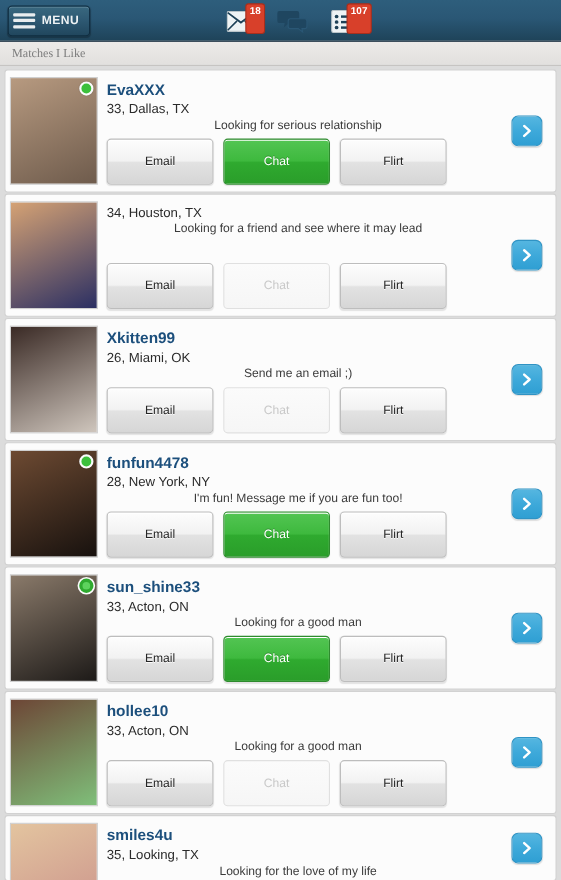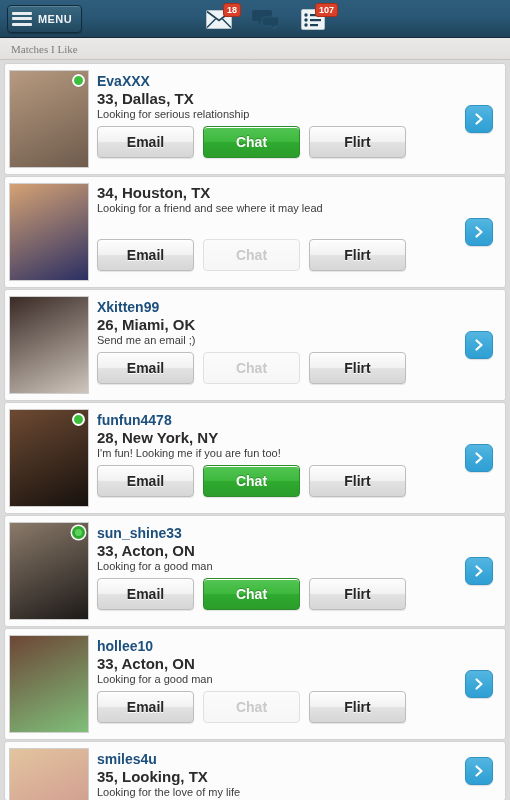--- a/index.html
+++ b/index.html
@@ -75,21 +75,21 @@
     justify-content: center;
     cursor: pointer;
   }
   .hicon svg { display: block; }
 
   .badge {
     position: absolute;
     top: -3px;
     right: -7px;
     min-width: 17px;
-    height: 14px;
+    height: 28px;
     padding: 0 3px;
     background: #d8402a;
     border: 1px solid #a82e1c;
     border-radius: 3px;
     color: #fff;
     font-size: 9px;
     font-weight: bold;
     line-height: 12px;
     text-align: left;
   }
@@ -167,47 +167,48 @@
     right: 60px;
   }
   .uname {
     font-size: 14px;
     font-weight: bold;
     color: #1c4f7c;
     line-height: 16px;
     margin-bottom: 3px;
   }
   .meta {
-    font-size: 15px;
-    font-weight: bold;
+    font-size: 12px;
+    font-weight: normal;
     color: #2b2b2b;
     line-height: 14px;
   }
   .tagline {
     font-size: 11px;
     color: #3b3b3b;
     line-height: 15px;
     margin-top: 1px;
     white-space: nowrap;
     overflow: hidden;
+    text-align: center;
   }
 
   .actions {
     position: absolute;
     left: 92px;
     top: 62px;
     display: flex;
     gap: 9px;
   }
   .btn {
     width: 97px;
-    height: 32px;
+    height: 42px;
     border-radius: 4px;
-    font-size: 14px;
-    font-weight: bold;
+    font-size: 11px;
+    font-weight: normal;
     display: flex;
     align-items: center;
     justify-content: center;
     cursor: pointer;
     border: 1px solid #bdbdbd;
     background: linear-gradient(to bottom, #fdfdfd 0%, #f2f2f2 48%, #e2e2e2 52%, #d6d6d6 100%);
     color: #262626;
     box-shadow: 0 1px 1px rgba(0,0,0,.10), inset 0 1px 0 #fff;
     text-shadow: 0 1px 0 rgba(255,255,255,.9);
   }
@@ -361,21 +362,21 @@
       </div>
     </div>
     <div class="row">
       <div class="avatar-wrap">
         <div class="avatar" style="background-image:linear-gradient(155deg,#6d4a32 0%,#17110e 100%)"></div>
         <span class="online-dot"></span>
       </div>
       <div class="info">
         <div class="uname">funfun4478</div>
         <div class="meta">28, New York, NY</div>
-        <div class="tagline">I'm fun! Looking me if you are fun too!</div>
+        <div class="tagline">I'm fun! Message me if you are fun too!</div>
       </div>
       <div class="actions">
         <div class="btn">Email</div>
         <div class="btn green">Chat</div>
         <div class="btn">Flirt</div>
       </div>
       <div class="go-btn">
         <svg width="14" height="14" viewBox="0 0 14 14">
           <path d="M4.5 2.5 L9.5 7 L4.5 11.5" fill="none" stroke="#ffffff" stroke-width="2.2" stroke-linecap="round" stroke-linejoin="round"></path>
         </svg>

